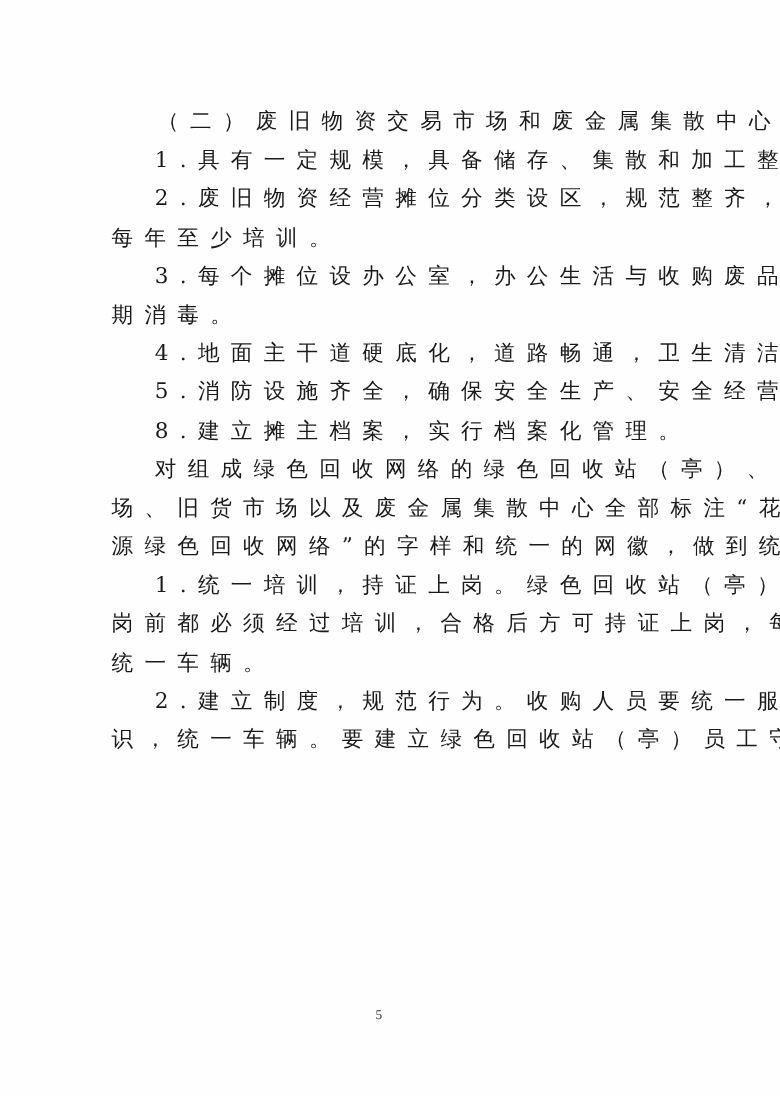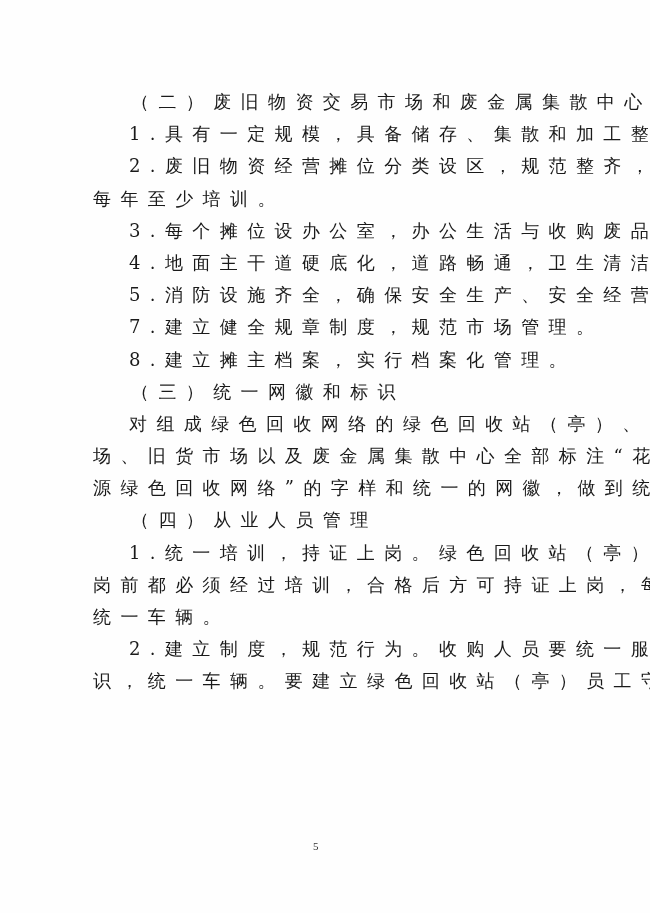--- a/index.html
+++ b/index.html
@@ -50,29 +50,27 @@
 </head>
 <body>
 
 <div class="page">
   <div class="body-text">
     <div class="line heading-indent">（二）废旧物资交易市场和废金属集散中心建设标准</div>
     <div class="line indent">1.具有一定规模，具备储存、集散和加工整理功能。</div>
     <div class="line indent">2.废旧物资经营摊位分类设区，规范整齐，不影响市容</div>
     <div class="line">每年至少培训。</div>
     <div class="line indent">3.每个摊位设办公室，办公生活与收购废品分离，并定</div>
+    <div class="line">期消毒。</div>
     <div class="line indent">4.地面主干道硬底化，道路畅通，卫生清洁。</div>
     <div class="line indent">5.消防设施齐全，确保安全生产、安全经营。</div>
-    <div class="line indent">7.建立健全规章制度，规范市场管理。</div>
     <div class="line indent">8.建立摊主档案，实行档案化管理。</div>
-    <div class="line heading-indent">（三）统一网徽和标识</div>
     <div class="line indent">对组成绿色回收网络的绿色回收站（亭）、废品交易市</div>
     <div class="line">场、旧货市场以及废金属集散中心全部标注“花都区再生资</div>
     <div class="line">源绿色回收网络”的字样和统一的网徽，做到统一制式，统</div>
-    <div class="line heading-indent">（四）从业人员管理</div>
     <div class="line indent">1.统一培训，持证上岗。绿色回收站（亭）收购人员上</div>
     <div class="line">岗前都必须经过培训，合格后方可持证上岗，每年至少培训</div>
     <div class="line">统一车辆。</div>
     <div class="line indent">2.建立制度，规范行为。收购人员要统一服装，统一标</div>
     <div class="line">识，统一车辆。要建立绿色回收站（亭）员工守则，建立各</div>
   </div>
   <div class="page-number">5</div>
 </div>
 
 </body></html>

